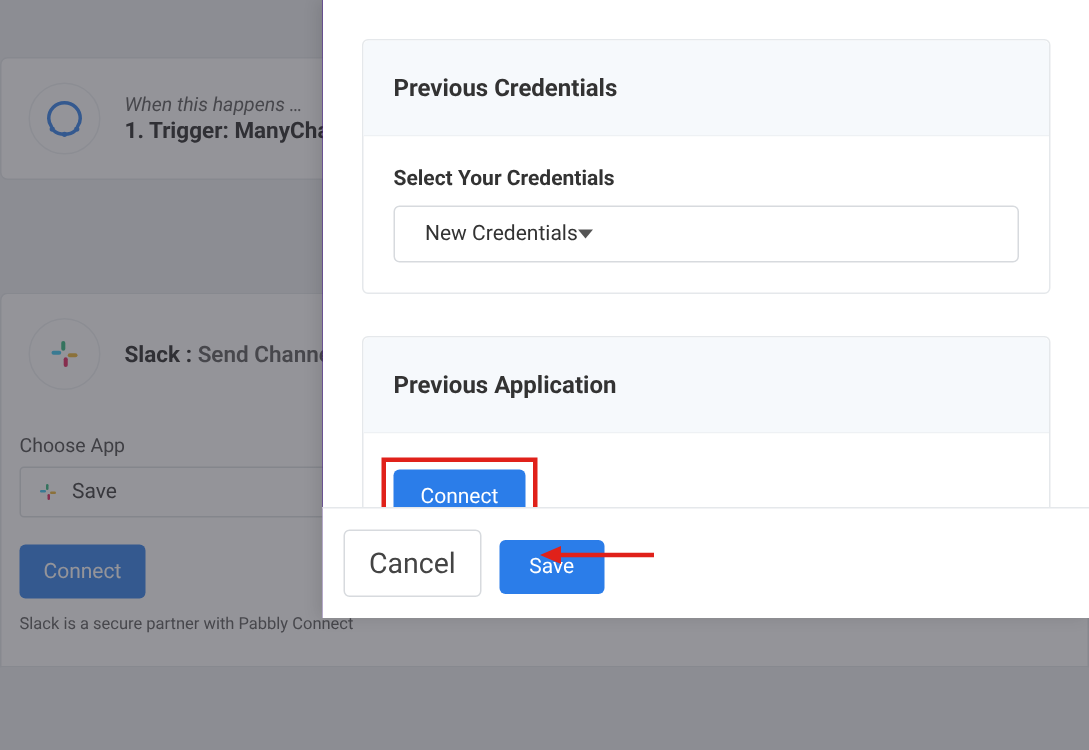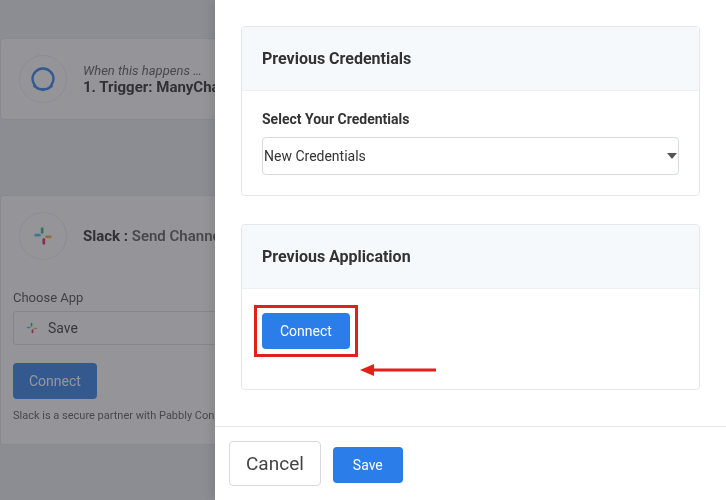--- a/index.html
+++ b/index.html
@@ -106,21 +106,21 @@
       background: rgba(60,60,70,0.55);
       z-index: 4;
     }
 
     
     .panel {
       position: absolute;
       left: 215px;
       top: 0;
       width: 511px;
-      height: 500px;
+      height: 412px;
       background: #4c1d95;
       z-index: 10;
       box-shadow: -3px 0 10px rgba(0,0,0,0.1);
       display: flex;
       flex-direction: column;
     }
     .panel-body {
       flex: 1;
       padding: 26px 26px 0 26px;
       overflow: auto;
@@ -146,25 +146,24 @@
     }
     .field-label {
       font-size: 14px;
       color: #333;
       margin-bottom: 10px;
       font-weight: bold;
     }
     .select-box {
       border: 1px solid #d7dade;
       border-radius: 4px;
-      padding: 10px 1px;
+      padding: 10px 20px;
       font-size: 14px;
       color: #333;
       display: flex;
-      justify-content: space-between;
       align-items: center;
       cursor: pointer;
     }
     .caret {
       width: 0; height: 0;
       border-left: 5px solid transparent;
       border-right: 5px solid transparent;
       border-top: 6px solid #555;
     }
     .connect-wrap {

